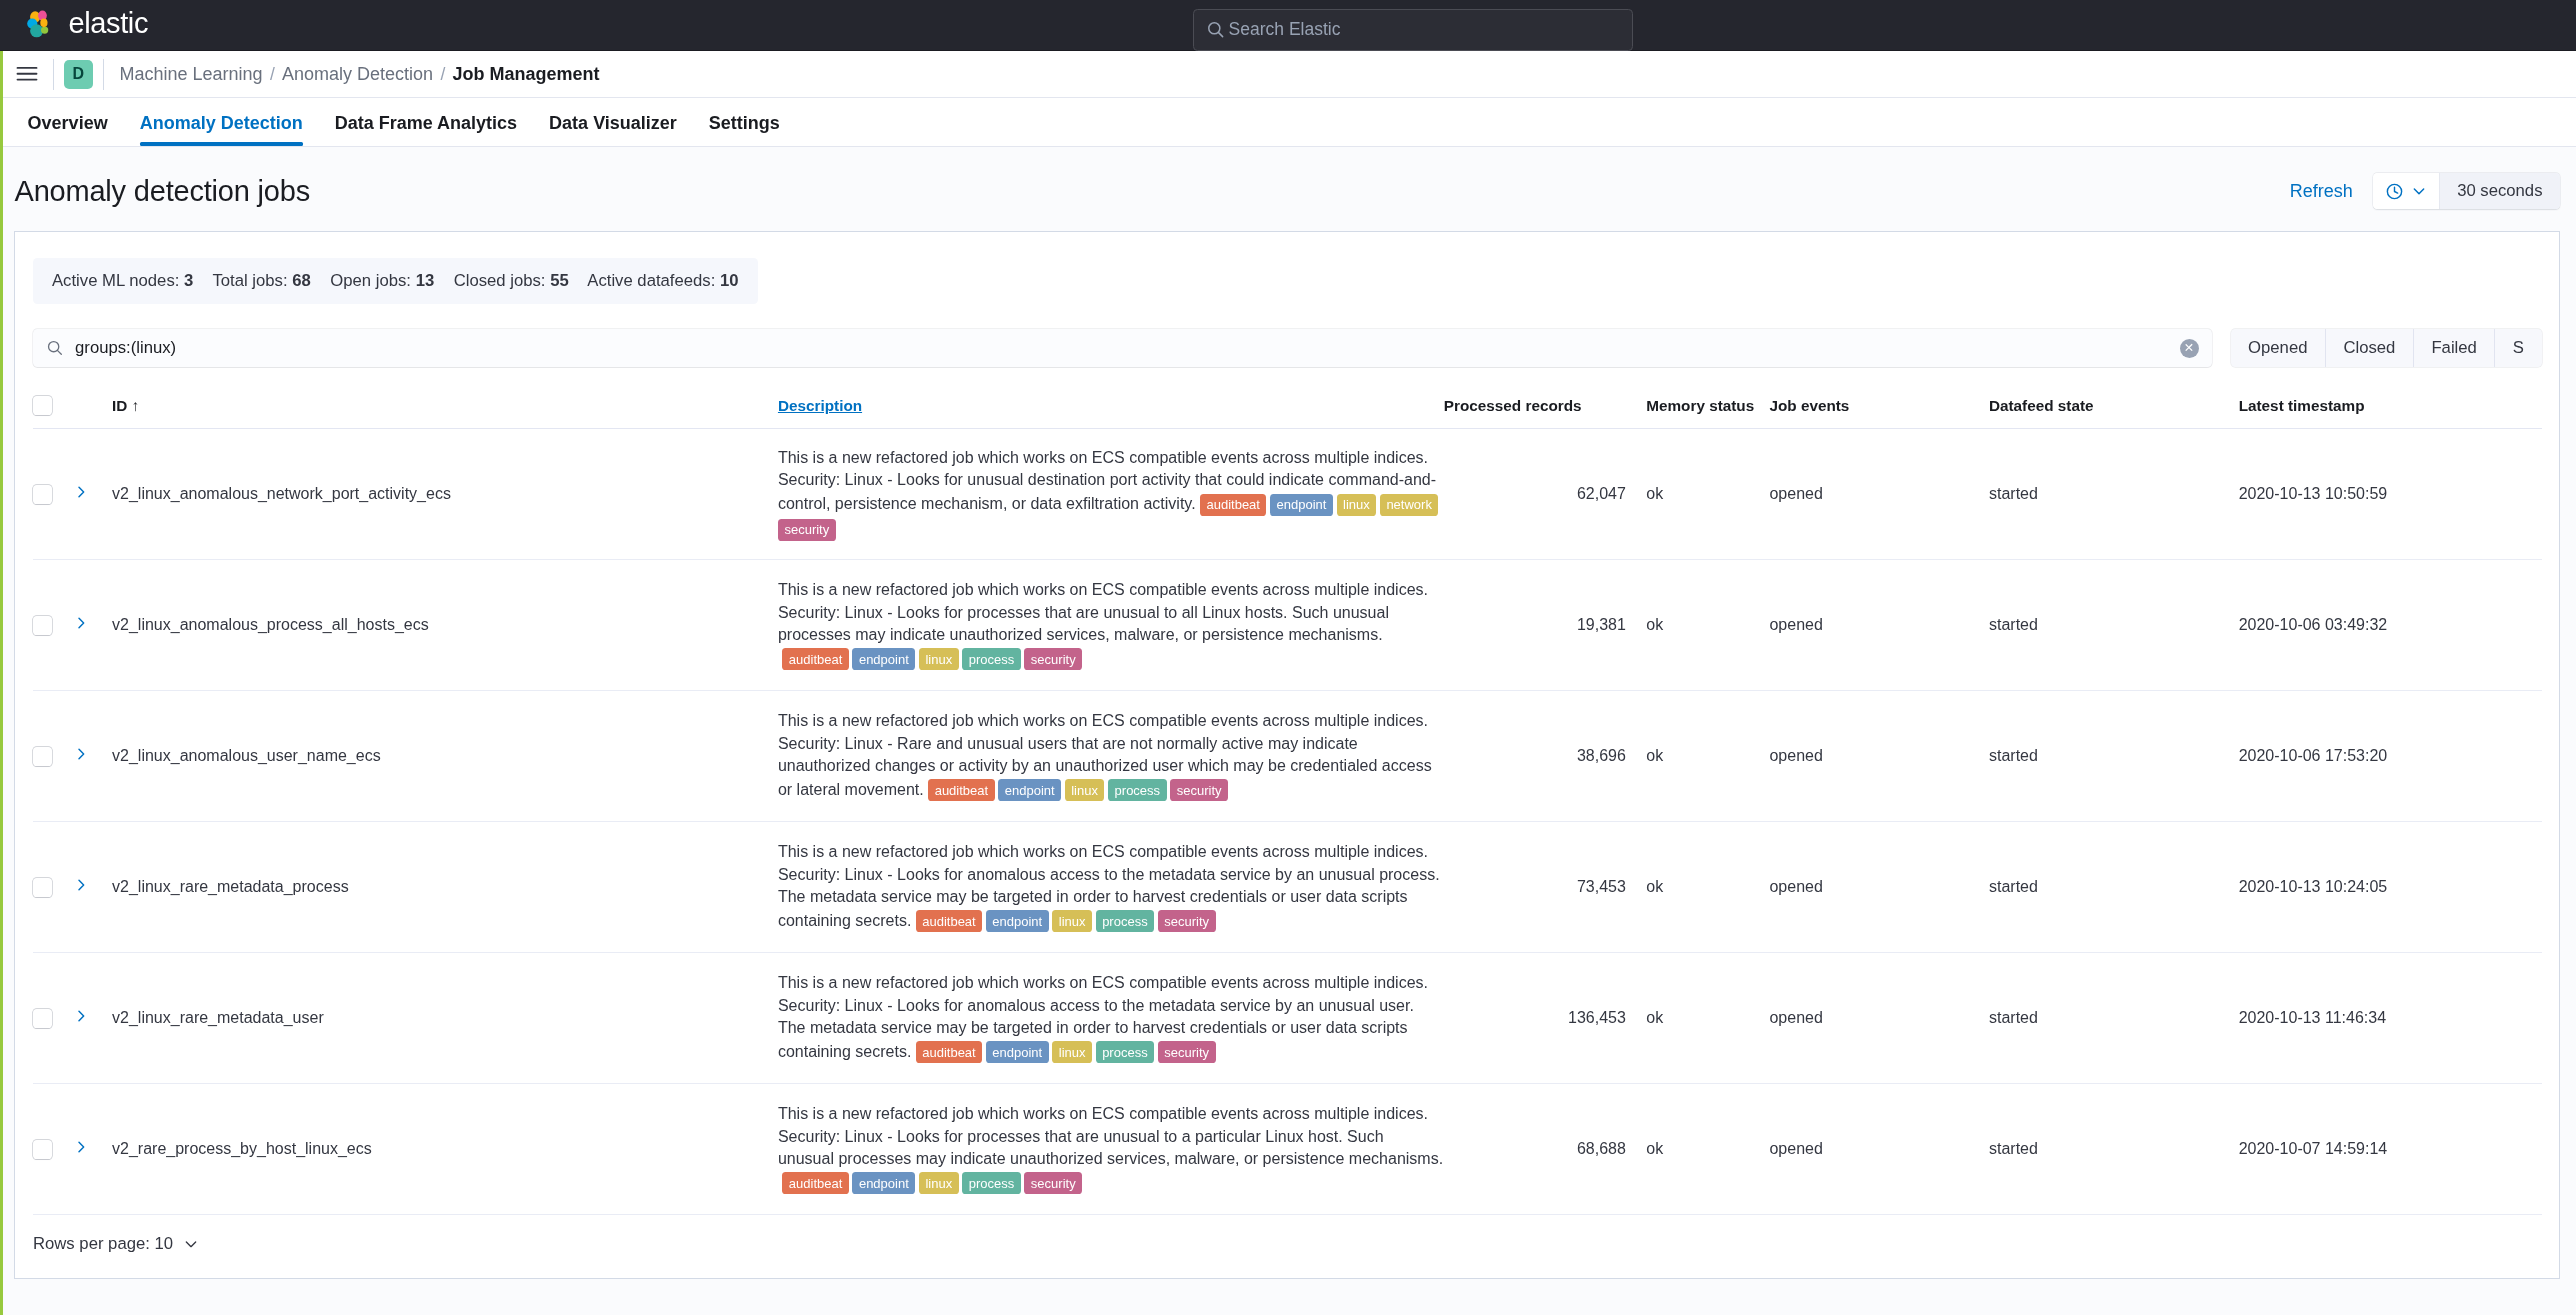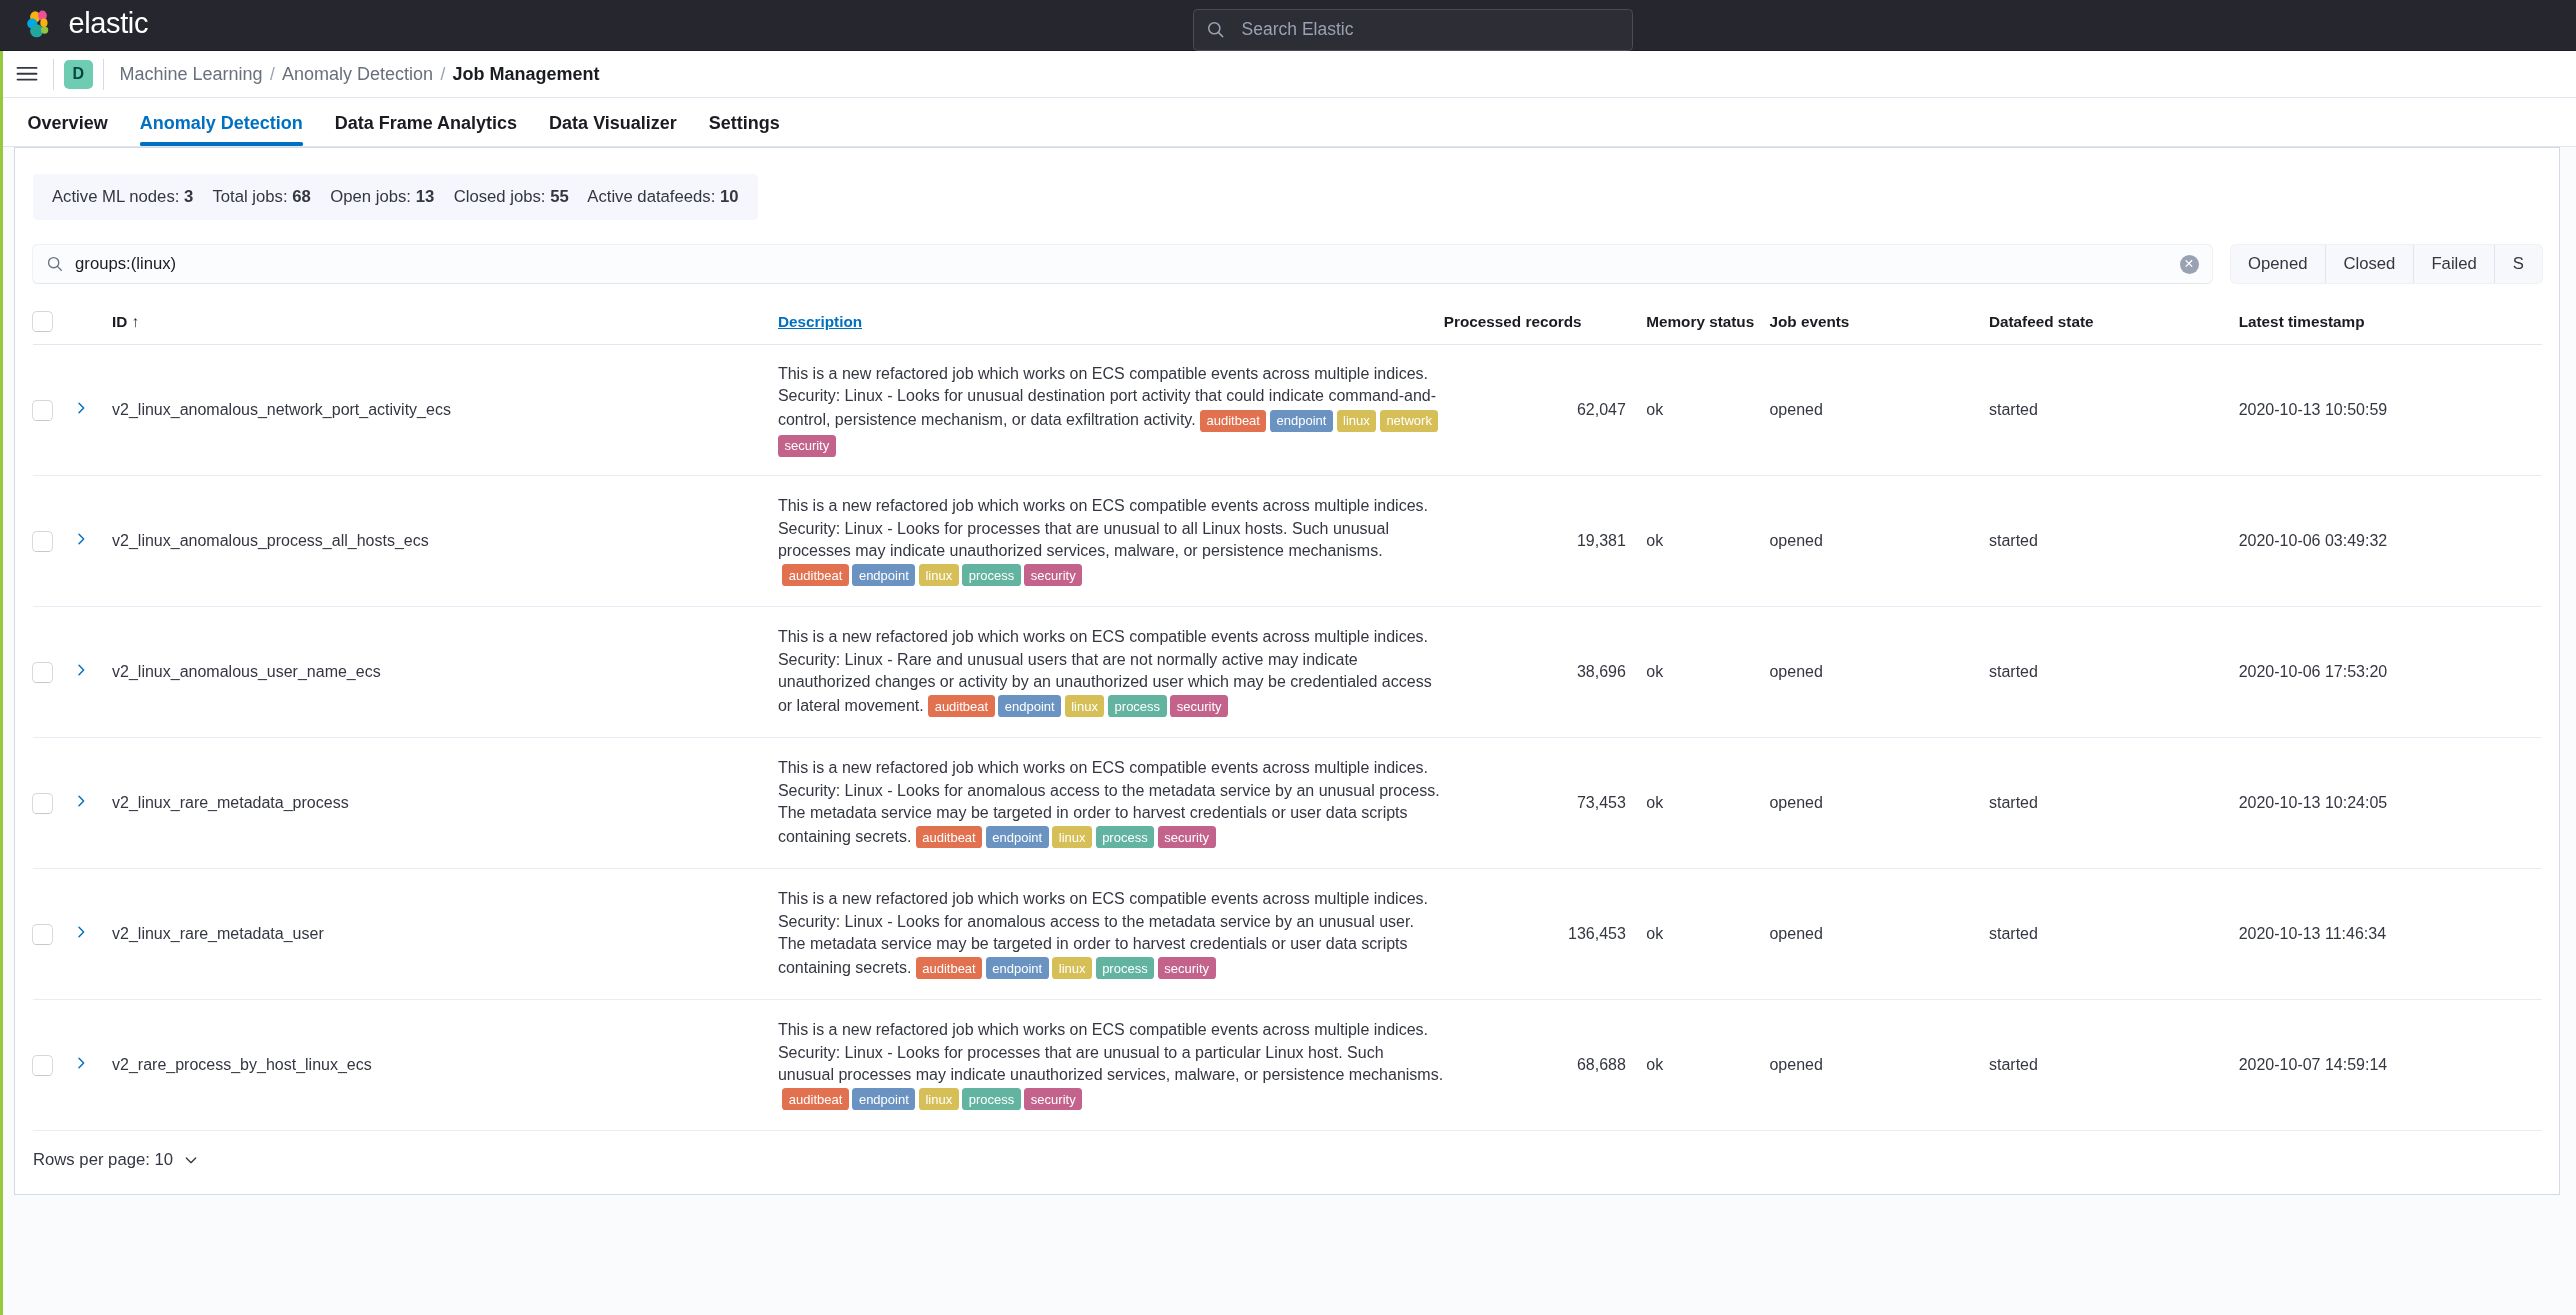--- a/index.html
+++ b/index.html
@@ -42,21 +42,21 @@
     left: 1193px;
     top: 8.7px;
     width: 440px;
     height: 42px;
     background: #2c2d35;
     border: 0.7px solid #4b4c54;
     border-radius: 4.4px;
     display: flex;
     align-items: center;
     padding: 0 11.6px;
-    gap: 17px;
+    gap: 4px;
   }
   .global-search .ph {
     color: #98A2B3;
     font-size: 17.5px;
   }
   .icon-svg { display: block; }
 
   
   .breadcrumb-bar {
     height: 47px;
@@ -437,20 +437,42 @@
 <div class="tab-bar">
   <div class="tab">Overview</div>
   <div class="tab active">Anomaly Detection</div>
   <div class="tab">Data Frame Analytics</div>
   <div class="tab">Data Visualizer</div>
   <div class="tab">Settings</div>
 </div>
 
 <div class="page-body">
 
+  <div class="page-head">
+    <div class="page-title">Anomaly detection jobs</div>
+    <div class="page-head-right">
+      <span class="refresh-link">Refresh</span>
+      <div class="refresh-group">
+        <div class="refresh-clock-btn">
+          <span>
+            <svg class="icon-svg" width="19" height="19" viewBox="0 0 24 24" fill="none" stroke="#0071C2" stroke-width="1.8">
+              <circle cx="12" cy="12" r="9"></circle>
+                <polyline points="12,6.5 12,12 16,14" stroke-linecap="round" stroke-linejoin="round"></polyline>
+            </svg>
+          </span>
+          <span>
+            <svg class="icon-svg" width="16" height="16" viewBox="0 0 24 24" fill="none" stroke="#0071C2" stroke-width="2.2" stroke-linecap="round" stroke-linejoin="round">
+              <polyline points="5,9 12,16 19,9"></polyline>
+            </svg>
+          </span>
+        </div>
+        <div class="refresh-value">30 seconds</div>
+      </div>
+    </div>
+  </div>
 
   <div class="panel">
 
     <div class="stats-bar">
       <span>Active ML nodes:</span>
       <b>3</b>
       <span class="stats-sep"></span>
       <span>Total jobs:</span>
       <b>68</b>
       <span class="stats-sep"></span>

